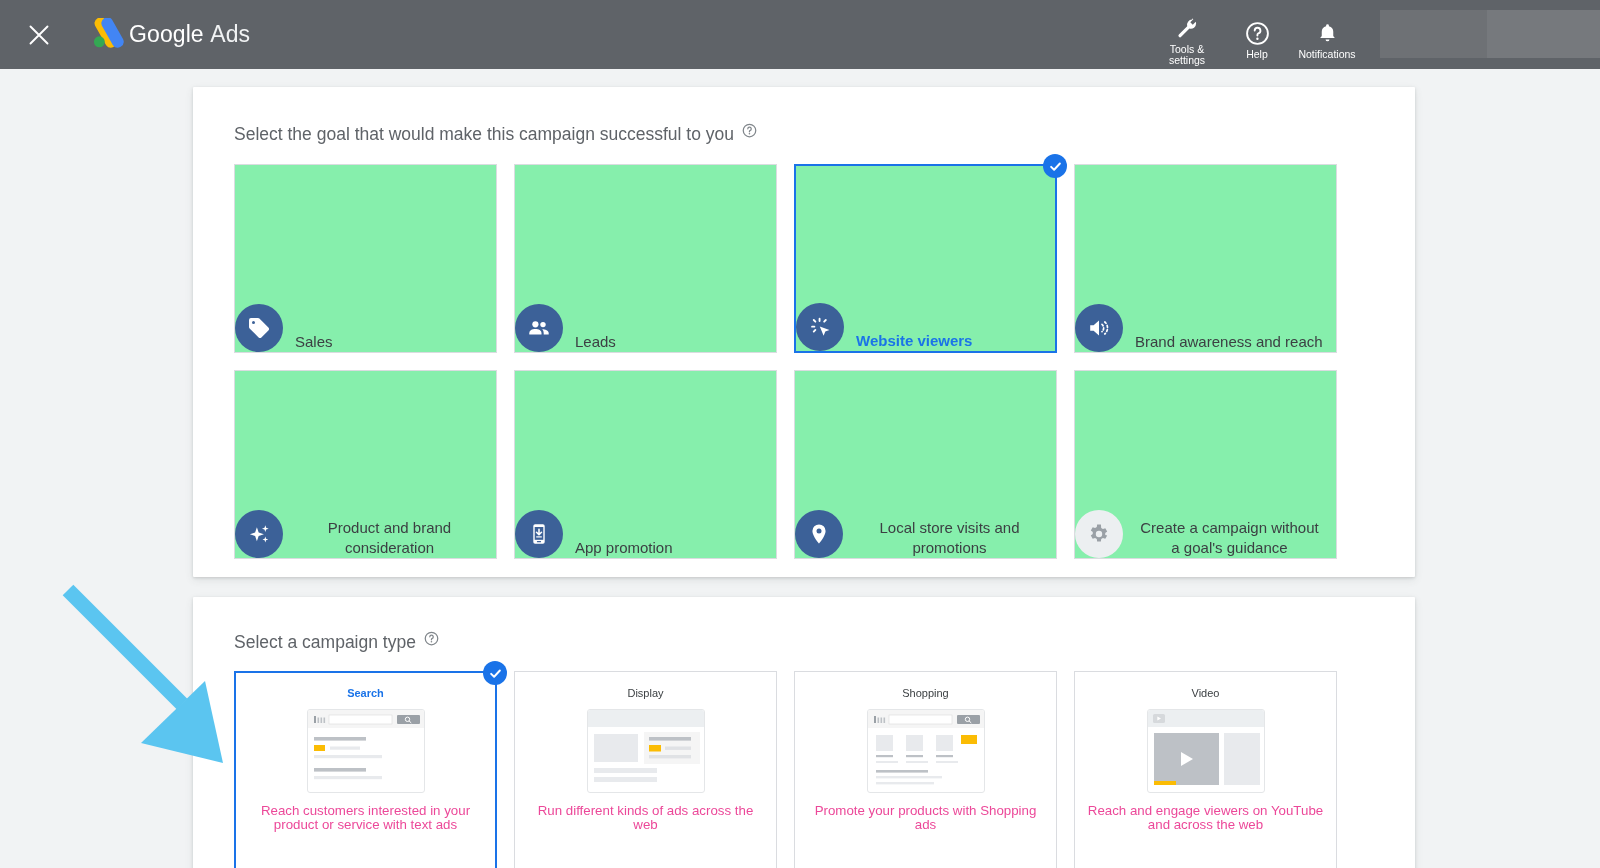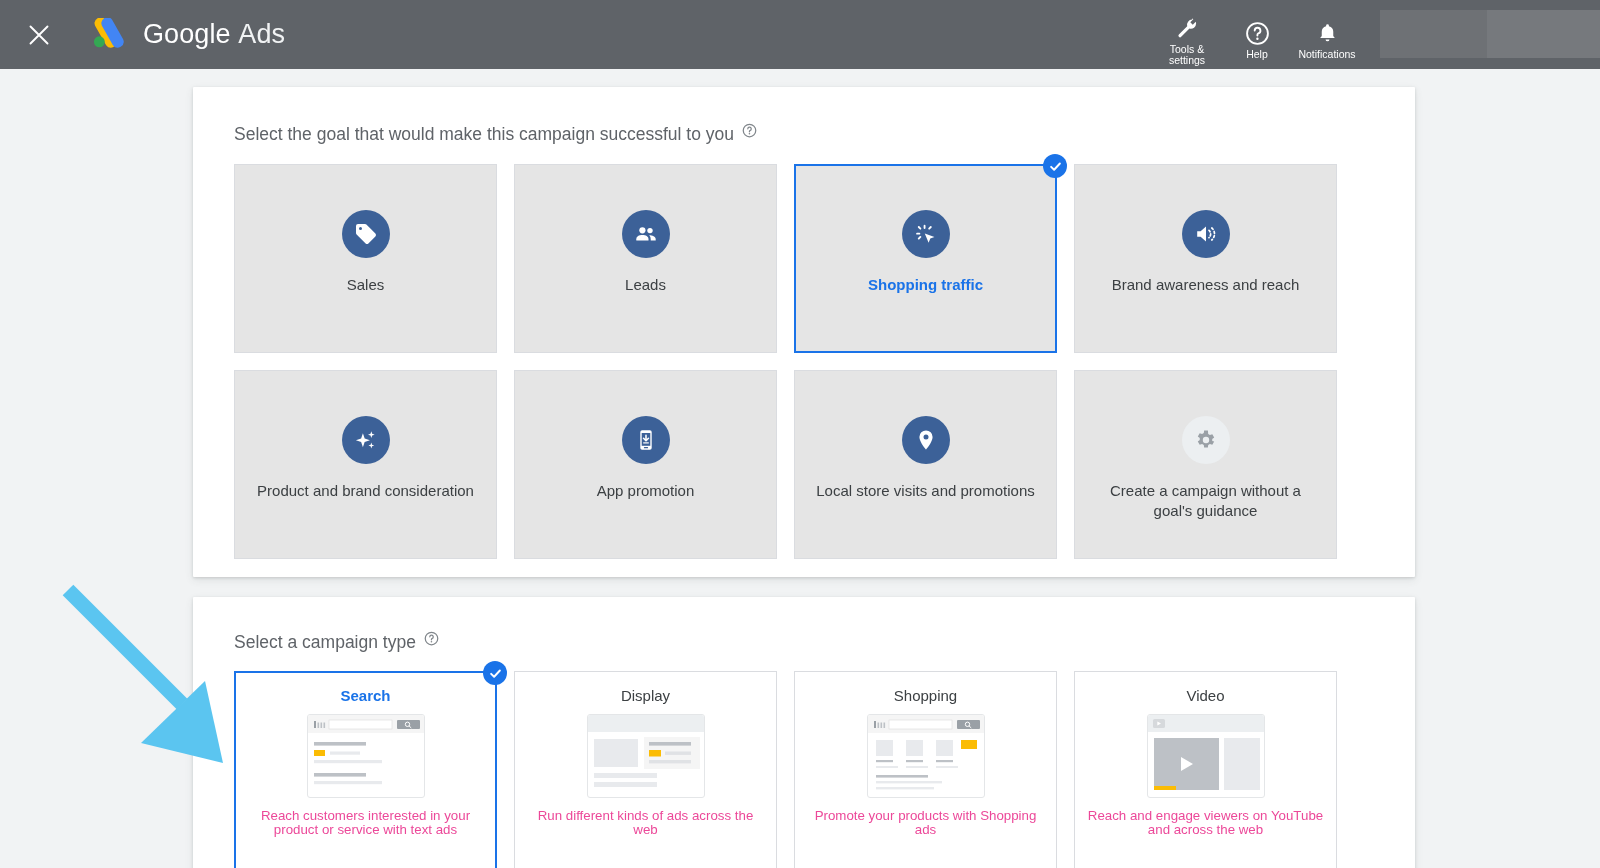--- a/index.html
+++ b/index.html
@@ -32,22 +32,22 @@
   .close-btn svg { display: block; }
 
   .brand {
     display: flex;
     align-items: center;
     margin-left: 32px;
     flex: 0 0 auto;
   }
   .brand-logo { width: 38px; height: 34px; display:block; }
   .brand-text {
-    margin-left: 17px;
-    font-size: 27px;
+    margin-left: 3px;
+    font-size: 23px;
     color: #ffffff;
     letter-spacing: 0.1px;
     white-space: nowrap;
     text-align: center;
   }
   .brand-text .b-bold { font-weight: 400; }
   .brand-text .b-light { font-weight: 300; color:#f1f3f4; }
 
   .topbar-right {
     position: absolute;
@@ -126,24 +126,24 @@
     display: grid;
     grid-template-columns: repeat(4, 263px);
     column-gap: 17px;
     row-gap: 17px;
     padding: 19px 0 0 41px;
   }
   .goal-card {
     position: relative;
     height: 189px;
     border: 1px solid #dadce0;
-    background: #e5e5e5;
-    display: flex;
-    flex-direction: column;
-    align-items: center;
+    background: #86efac;
+    display: flex;
+    flex-direction: row;
+    align-items: flex-end;
     cursor: pointer;
     padding-top: 45px;
   }
   .goal-card.selected {
     border: 2px solid #1a73e8;
     padding-top: 44px;
   }
   .goal-icon {
     width: 48px; height: 48px;
     border-radius: 50%;
@@ -196,21 +196,21 @@
     flex-direction: column;
     align-items: center;
     cursor: pointer;
     padding-top: 15px;
   }
   .type-card.selected {
     border: 2px solid #1a73e8;
     padding-top: 14px;
   }
   .type-title {
-    font-size: 15px;
+    font-size: 11px;
     color: #3c4043;
     text-align: center;
   }
   .type-card.selected .type-title { color: #1a73e8; font-weight: bold; }
 
   .thumb {
     width: 118px;
     height: 84px;
     margin-top: 10px;
     border: 1px solid #e4e6e8;
@@ -348,21 +348,21 @@
         <div class="goal-icon">
           <svg width="25" height="25" viewBox="0 0 24 24" fill="#ffffff">
             <path d="M11.3 11.0 L20.6 14.3 L16.6 15.9 L15.0 19.9 Z"></path>
             <rect x="10.2" y="2.6" width="1.8" height="4.0" rx=".9"></rect>
             <rect x="3.0" y="10.3" width="4.0" height="1.8" rx=".9"></rect>
             <rect x="4.3" y="4.7" width="4.0" height="1.8" rx=".9" transform="rotate(45 6.3 5.6)"></rect>
             <rect x="14.3" y="4.7" width="4.0" height="1.8" rx=".9" transform="rotate(-45 16.3 5.6)"></rect>
             <rect x="4.3" y="14.2" width="4.0" height="1.8" rx=".9" transform="rotate(-45 6.3 15.1)"></rect>
           </svg>
         </div>
-        <div class="goal-label">Shopping traffic</div>
+        <div class="goal-label">Website viewers</div>
       </div>
 
       <div class="goal-card">
         <div class="goal-icon">
           <svg width="24" height="24" viewBox="0 0 24 24" fill="#ffffff">
             <path d="M3.2 9.2h3.4L12.0 4.6v14.8L6.6 14.8H3.2z"></path>
             <path d="M15.0 8.3a5 5 0 0 1 0 7.4" fill="none" stroke="#ffffff" stroke-width="1.7" stroke-linecap="round" stroke-dasharray="1.9 2.1"></path>
             <path d="M17.8 6.0a8 8 0 0 1 0 12.0" fill="none" stroke="#ffffff" stroke-width="1.7" stroke-linecap="round" stroke-dasharray="1.9 2.3"></path>
           </svg>
         </div>

